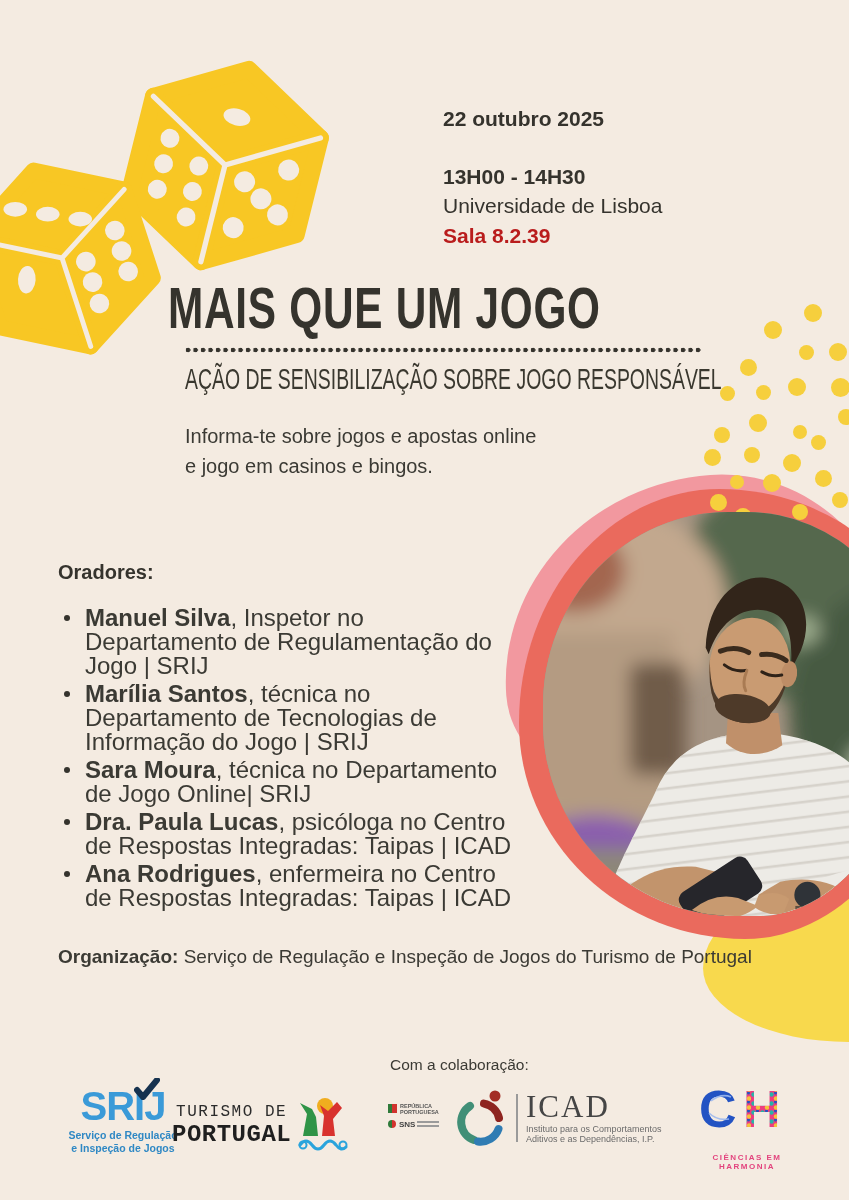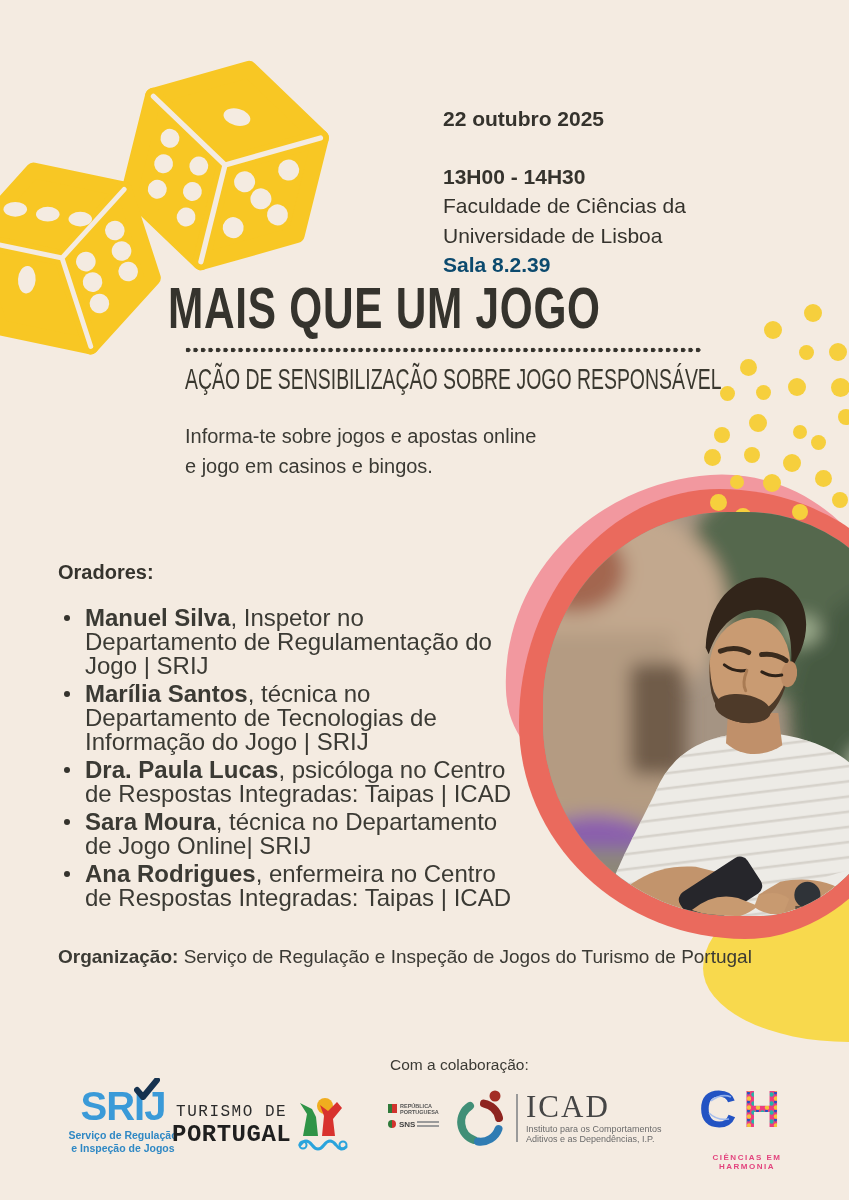--- a/index.html
+++ b/index.html
@@ -36,21 +36,21 @@
   }
   .photo-blob svg{display:block;width:100%;height:100%;}
   #dots-layer{position:absolute;inset:0;z-index:3;pointer-events:none;}
   .dot{position:absolute;border-radius:50%;background:#f6cf3d;}
   
   .dice-svg{position:absolute;left:-60px;top:10px;z-index:0;}
   
   .event-info{position:absolute;left:443px;top:76px;width:360px;
     font-size:21px;line-height:29.5px;z-index:5;}
   .event-info .b{font-weight:bold;margin-top:28px;}
-  .event-info .room{font-weight:bold;color:#0c4a6e;}
+  .event-info .room{font-weight:bold;color:#b91c1c;}
   
   .condense{display:inline-block;transform-origin:left center;white-space:nowrap;}
   .title{position:absolute;left:168px;top:274px;font-size:58px;font-weight:bold;
     color:#35332d;letter-spacing:1px;z-index:5;}
   .title .condense{transform:scaleX(0.73);}
   .dotted-divider{position:absolute;left:185px;top:347px;width:516px;height:6px;z-index:5;
     background-image:radial-gradient(circle at 3px 3px,#35332d 2.1px,transparent 2.6px);
     background-size:7.5px 6px;background-repeat:repeat-x;}
   .subtitle{position:absolute;left:185px;top:363px;font-size:29px;color:#3a382f;z-index:5;}
   .subtitle .condense{transform:scaleX(0.67);}
@@ -141,43 +141,42 @@
         <circle cx="22" cy="33" r="10"></circle>
           <circle cx="60" cy="12" r="10"></circle>
         <ellipse cx="-41" cy="10" rx="9" ry="14" transform="rotate(22 -41 10)"></ellipse>
       </g>
     </g>
   </svg>
 
   <div class="event-info">
     <div class="b">22 outubro 2025</div>
     <div class="b">13H00 - 14H30</div>
-    <div>Faculdade de Ciências da</div>
     <div>Universidade de Lisboa</div>
     <div class="room">Sala 8.2.39</div>
   </div>
 
   <div class="title">
     <span class="condense">MAIS QUE UM JOGO</span>
   </div>
   <div class="dotted-divider"></div>
   <div class="subtitle">
     <span class="condense">AÇÃO DE SENSIBILIZAÇÃO SOBRE JOGO RESPONSÁVEL</span>
   </div>
   <div class="intro">
     <div>Informa-te sobre jogos e apostas online</div>
     <div>e jogo em casinos e bingos.</div>
   </div>
 
   <div class="speakers-heading">Oradores:</div>
   <ul class="speakers-list">
     <li><span class="name">Manuel Silva</span><span>, Inspetor no Departamento de Regulamentação do Jogo | SRIJ</span></li>
     <li><span class="name">Marília Santos</span><span>, técnica no Departamento de Tecnologias de Informação do Jogo | SRIJ</span></li>
+    <li><span class="name">Sara Moura</span><span>, técnica no Departamento de Jogo Online| SRIJ</span></li>
     <li><span class="name">Dra. Paula Lucas</span><span>, psicóloga no Centro de Respostas Integradas: Taipas | ICAD</span></li>
-    <li><span class="name">Sara Moura</span><span>, técnica no Departamento de Jogo Online| SRIJ</span></li>
     <li><span class="name">Ana Rodrigues</span><span>, enfermeira no Centro de Respostas Integradas: Taipas | ICAD</span></li>
   </ul>
 
   <div class="blob-pink"></div>
   <div class="blob-yellow"></div>
   <div class="blob-coral"></div>
   <div id="dots-layer">
       <div class="dot" style="left: 804px; top: 304px; width: 18px; height: 18px;"></div>
       <div class="dot" style="left: 764px; top: 321px; width: 18px; height: 18px;"></div>
       <div class="dot" style="left: 798.5px; top: 344.5px; width: 15px; height: 15px;"></div>

